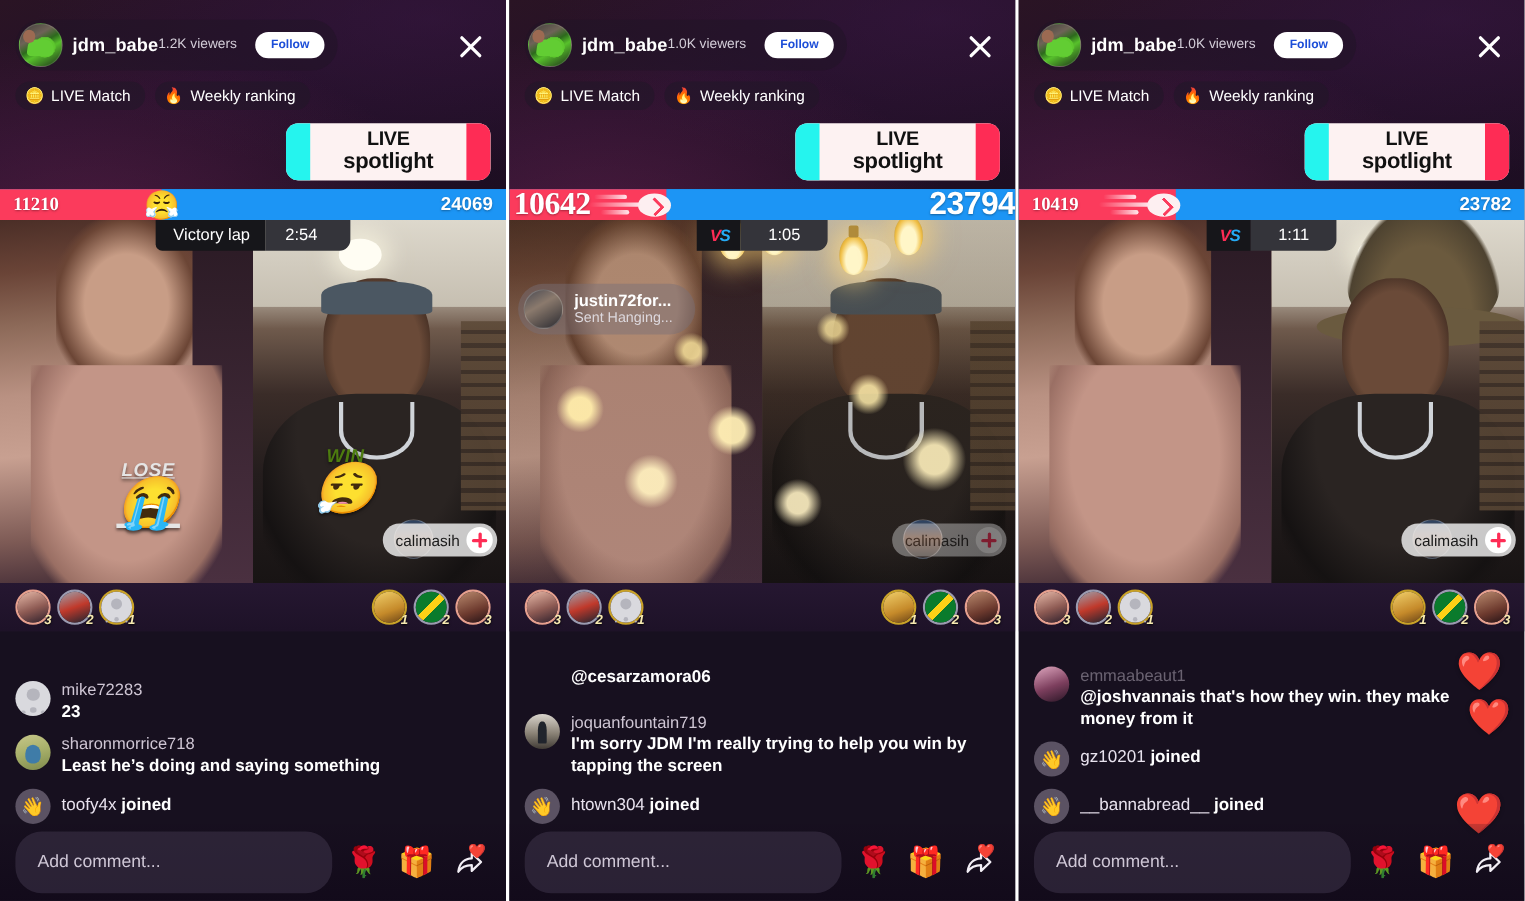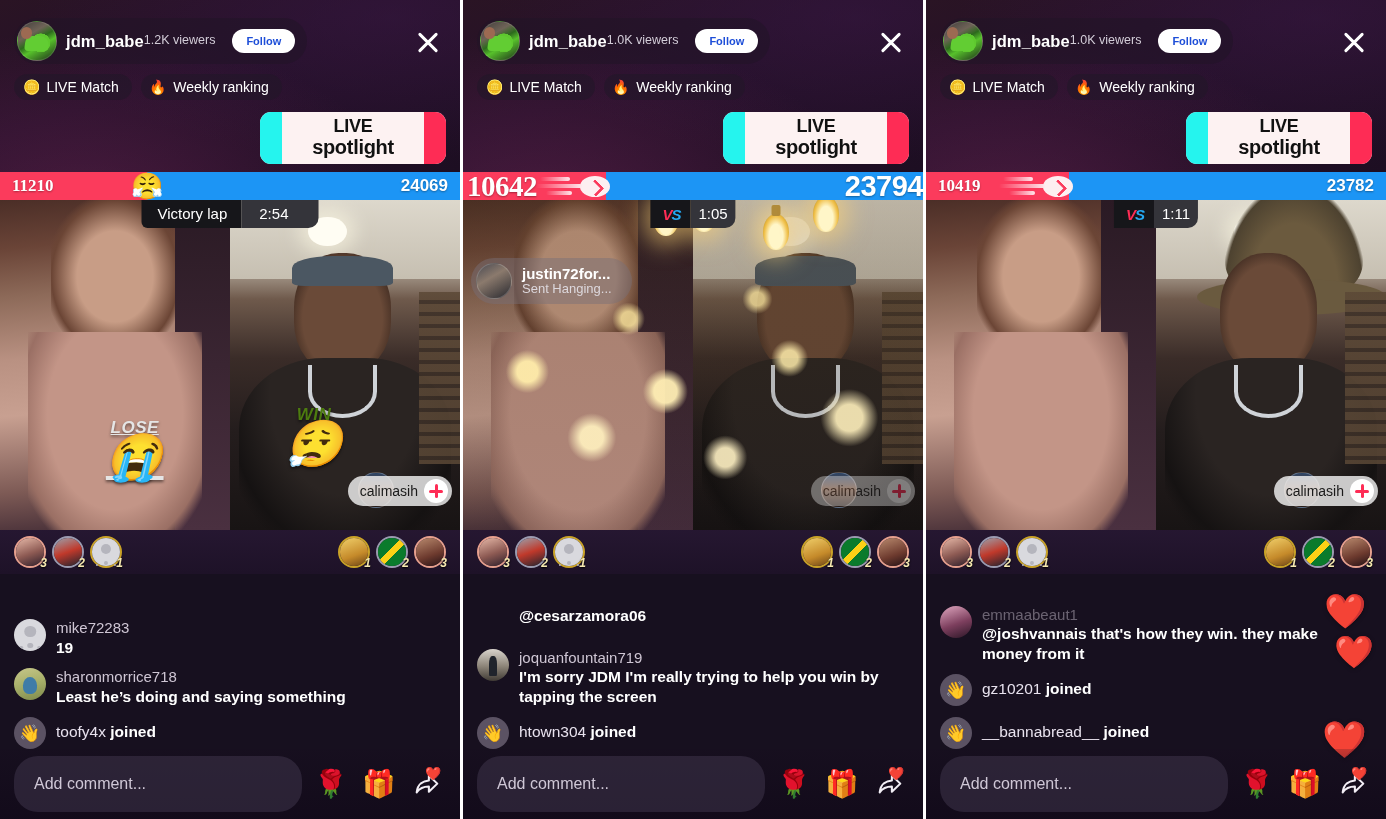--- a/index.html
+++ b/index.html
@@ -253,21 +253,21 @@
   }
   .vs-badge {
     background: #16161a; height: 28px; display: flex; align-items: center;
     padding: 0 10px 0 12px; font-weight: bold; font-style: italic;
     font-size: 15px; letter-spacing:-1px;
   }
   .vs-badge .v { color: #fe2c55; }
   .vs-badge .s { color: #25aaf4; }
   .vs-time {
     background: #34343a; color: #fff; font-size: 15px;
-    height: 28px; line-height: 28px; padding: 0 8px;
+    height: 28px; line-height: 28px; padding: 0 25px;
     border-radius: 0 0 10px 0; white-space: nowrap;
   }
   .vs-time.wide { padding: 0 30px 0 18px; }
 
   .wl-badge {
     position: absolute; text-align: center; z-index: 5;
     font-style: italic; font-weight: bold; font-size: 17px;
     letter-spacing: .5px;
   }
   .wl-badge .emo { display: block; font-size: 46px; line-height: .95; margin-top: -2px;}
@@ -512,21 +512,21 @@
             <div class="img"></div>
             <div class="num">3</div>
           </div>
         </div>
       </div>
       <div class="comments">
         <div class="cmt">
           <div class="cmt-av generic"></div>
           <div class="cmt-body">
             <div class="cmt-user">mike72283</div>
-            <div class="cmt-text">19</div>
+            <div class="cmt-text">23</div>
           </div>
         </div>
         <div class="cmt">
           <div class="cmt-av sharon"></div>
           <div class="cmt-body">
             <div class="cmt-user">sharonmorrice718</div>
             <div class="cmt-text">Least he’s doing and saying something</div>
           </div>
         </div>
         <div class="cmt">

